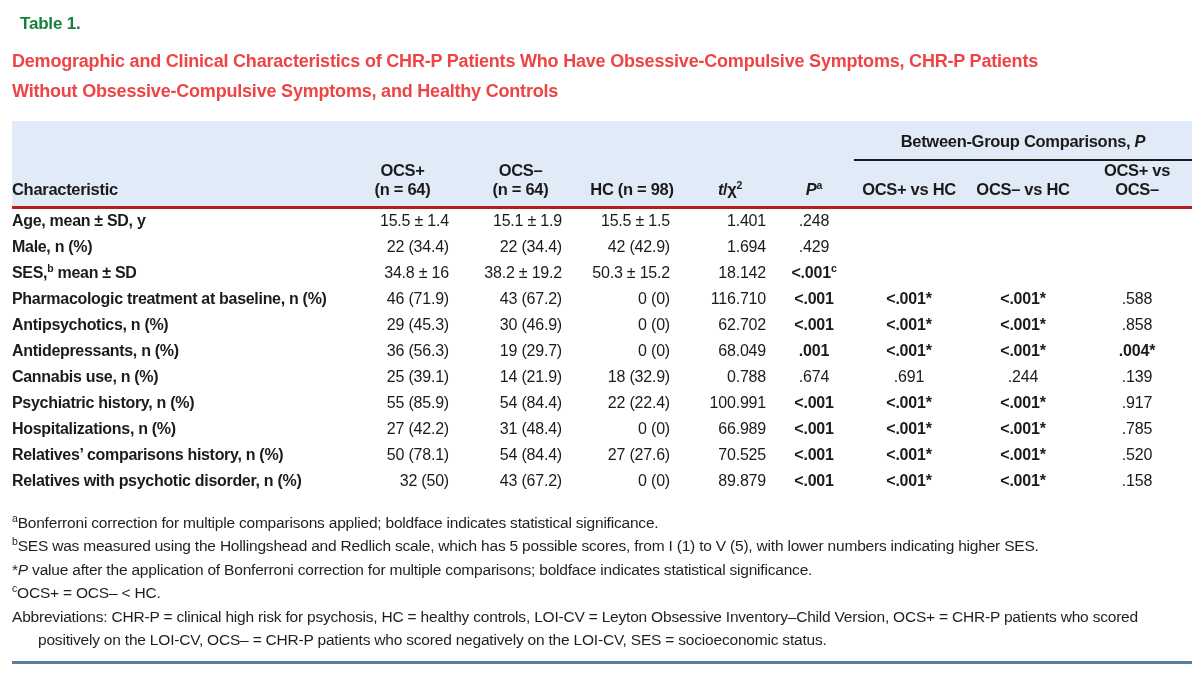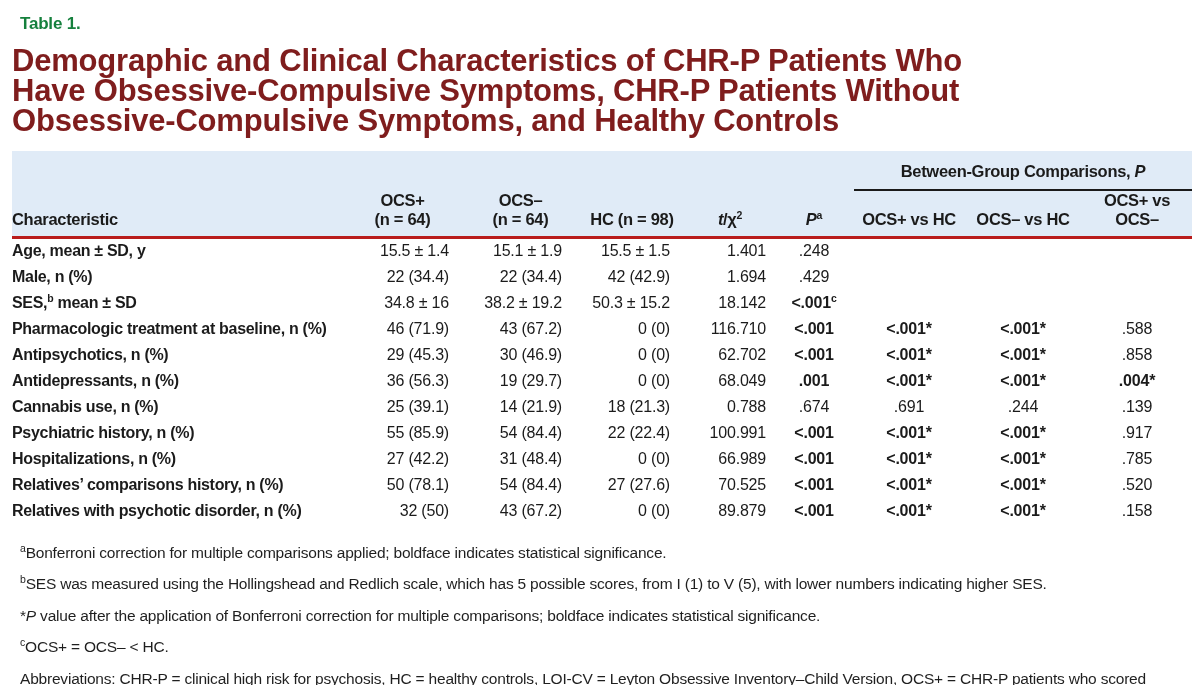--- a/index.html
+++ b/index.html
@@ -6,21 +6,21 @@
   .page{
     width:1200px;height:685px;overflow:hidden;box-sizing:border-box;
     background:#ffffff;padding:12px 10px 0 12px;
     font-family:"Liberation Sans",sans-serif;color:#1b1b1b;
   }
   .table-label{
     color:#15803d;font-weight:bold;font-size:17px;letter-spacing:-0.2px;
     margin:2px 0 12px 8px;
   }
   .page-title{
-    color:#7f1d1d;font-weight:bold;font-size:31px;line-height:30px;
+    color:#ef4444;font-weight:bold;font-size:18px;line-height:30px;
     letter-spacing:-0.2px;max-width:1030px;margin:0 0 15px 0;
   }
   table.data-table{
     border-collapse:collapse;table-layout:fixed;width:1180px;
   }
   table.data-table td{box-sizing:border-box;}
   thead td{background:#e0ebf7;}
   tr.group-row td{height:39px;vertical-align:middle;padding:6px 0 3px 0;}
   td.group-cell{
     text-align:center;font-weight:bold;font-size:16.5px;letter-spacing:-0.3px;
@@ -42,21 +42,21 @@
   td.c-ocs_neg{padding-right:16px;}
   td.c-hc{padding-right:16px;}
   td.c-t_chi{padding-right:8px;}
   td.c-ctr{text-align:center;}
   td.bold{font-weight:bold;}
   sup{font-size:10.5px;line-height:0;vertical-align:super;}
   .footnotes{
     width:1180px;margin-top:17px;font-size:15.5px;line-height:23.5px;
     letter-spacing:-0.2px;color:#1f1f1f;
   }
-  .footnotes p{margin:8px;}
+  .footnotes p{margin:0;}
   .fn-hang{padding-left:26px;text-indent:-26px;}
   .bottom-rule{
     width:1180px;height:3px;background:#5d7d9a;margin-top:9px;
   }
 </style>
 </head>
 <body>
 
 <div class="page">
 
@@ -157,21 +157,21 @@
           <td class="c-num c-t_chi">68.049</td>
           <td class="c-ctr bold">.001</td>
           <td class="c-ctr bold">&lt;.001*</td>
           <td class="c-ctr bold">&lt;.001*</td>
           <td class="c-ctr bold">.004*</td>
         </tr>
         <tr>
           <td class="c-label">Cannabis use, n (%)</td>
           <td class="c-num c-ocs_pos">25 (39.1)</td>
           <td class="c-num c-ocs_neg">14 (21.9)</td>
-          <td class="c-num c-hc">18 (21.3)</td>
+          <td class="c-num c-hc">18 (32.9)</td>
           <td class="c-num c-t_chi">0.788</td>
           <td class="c-ctr">.674</td>
           <td class="c-ctr">.691</td>
           <td class="c-ctr">.244</td>
           <td class="c-ctr">.139</td>
         </tr>
         <tr>
           <td class="c-label">Psychiatric history, n (%)</td>
           <td class="c-num c-ocs_pos">55 (85.9)</td>
           <td class="c-num c-ocs_neg">54 (84.4)</td>

